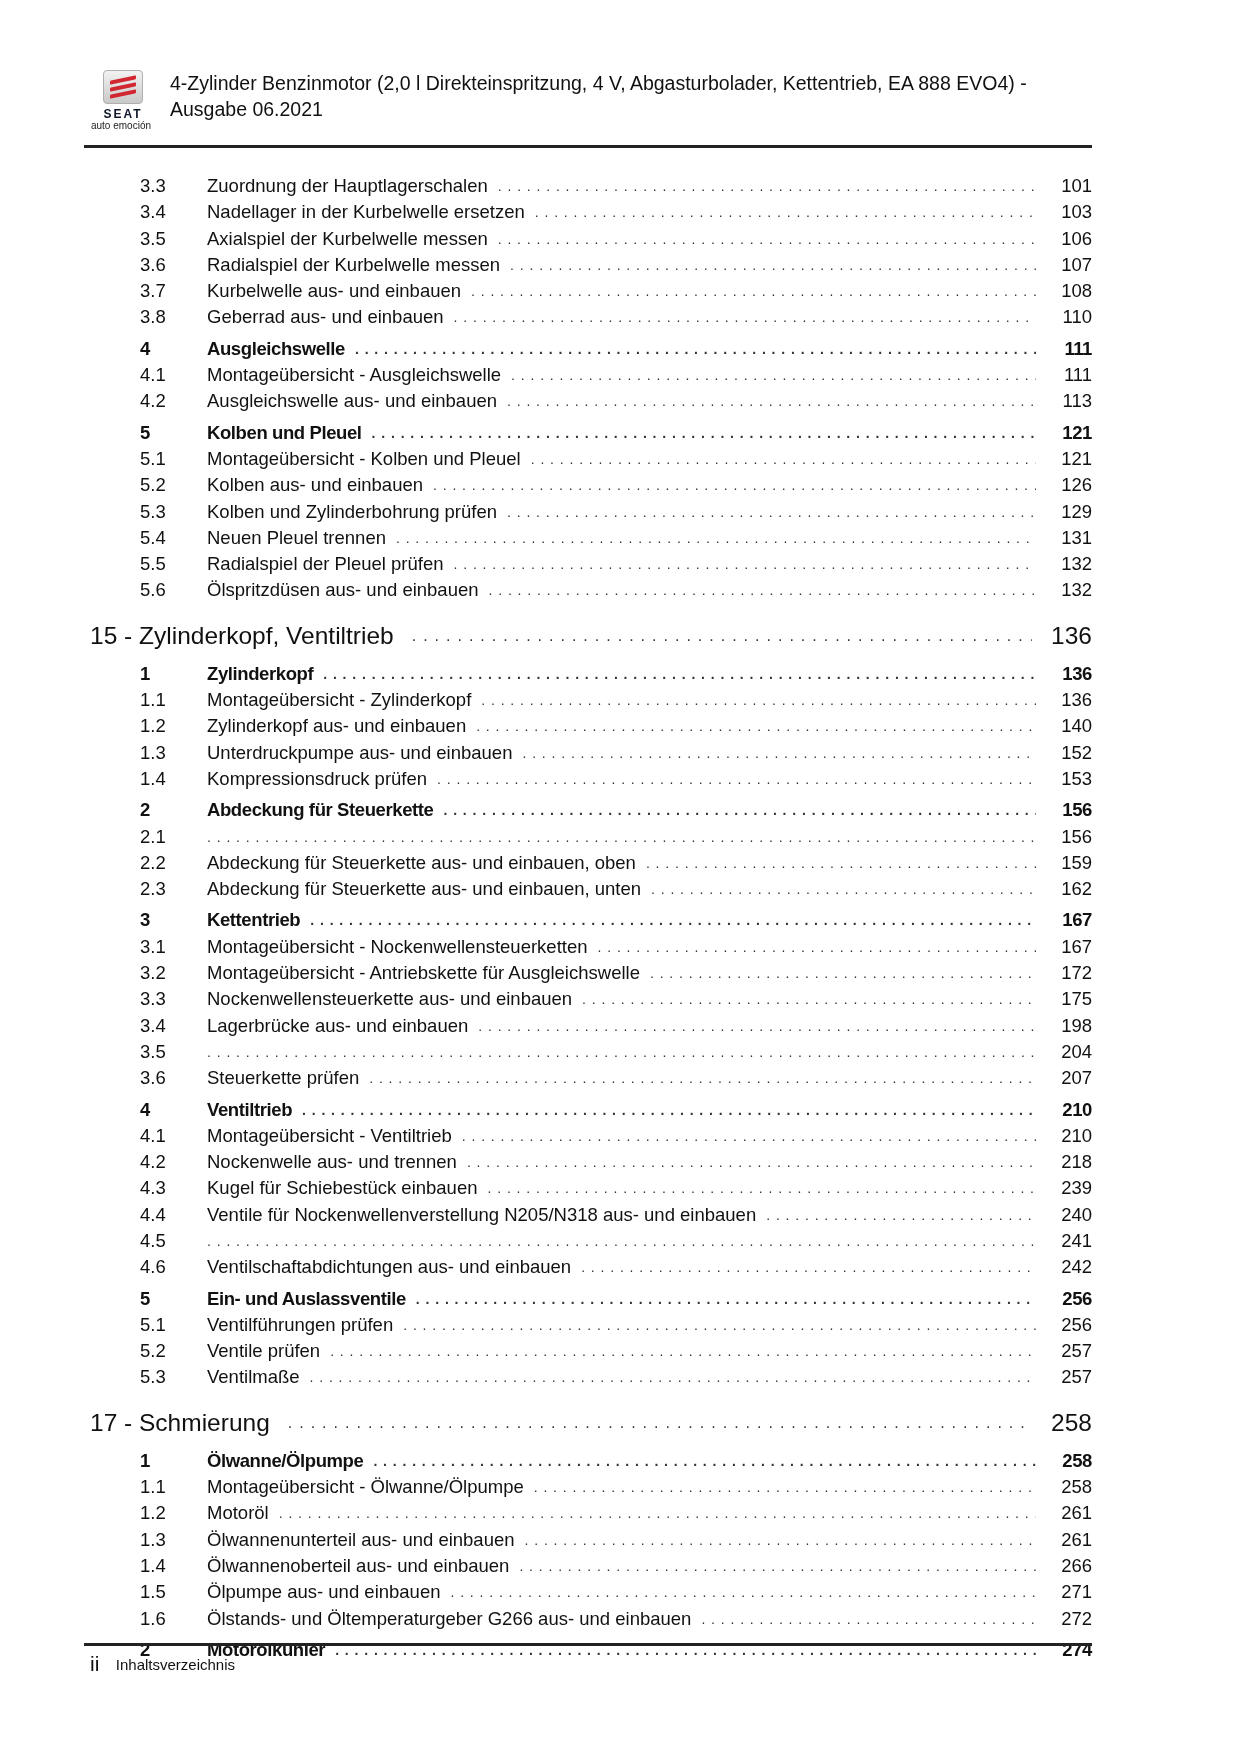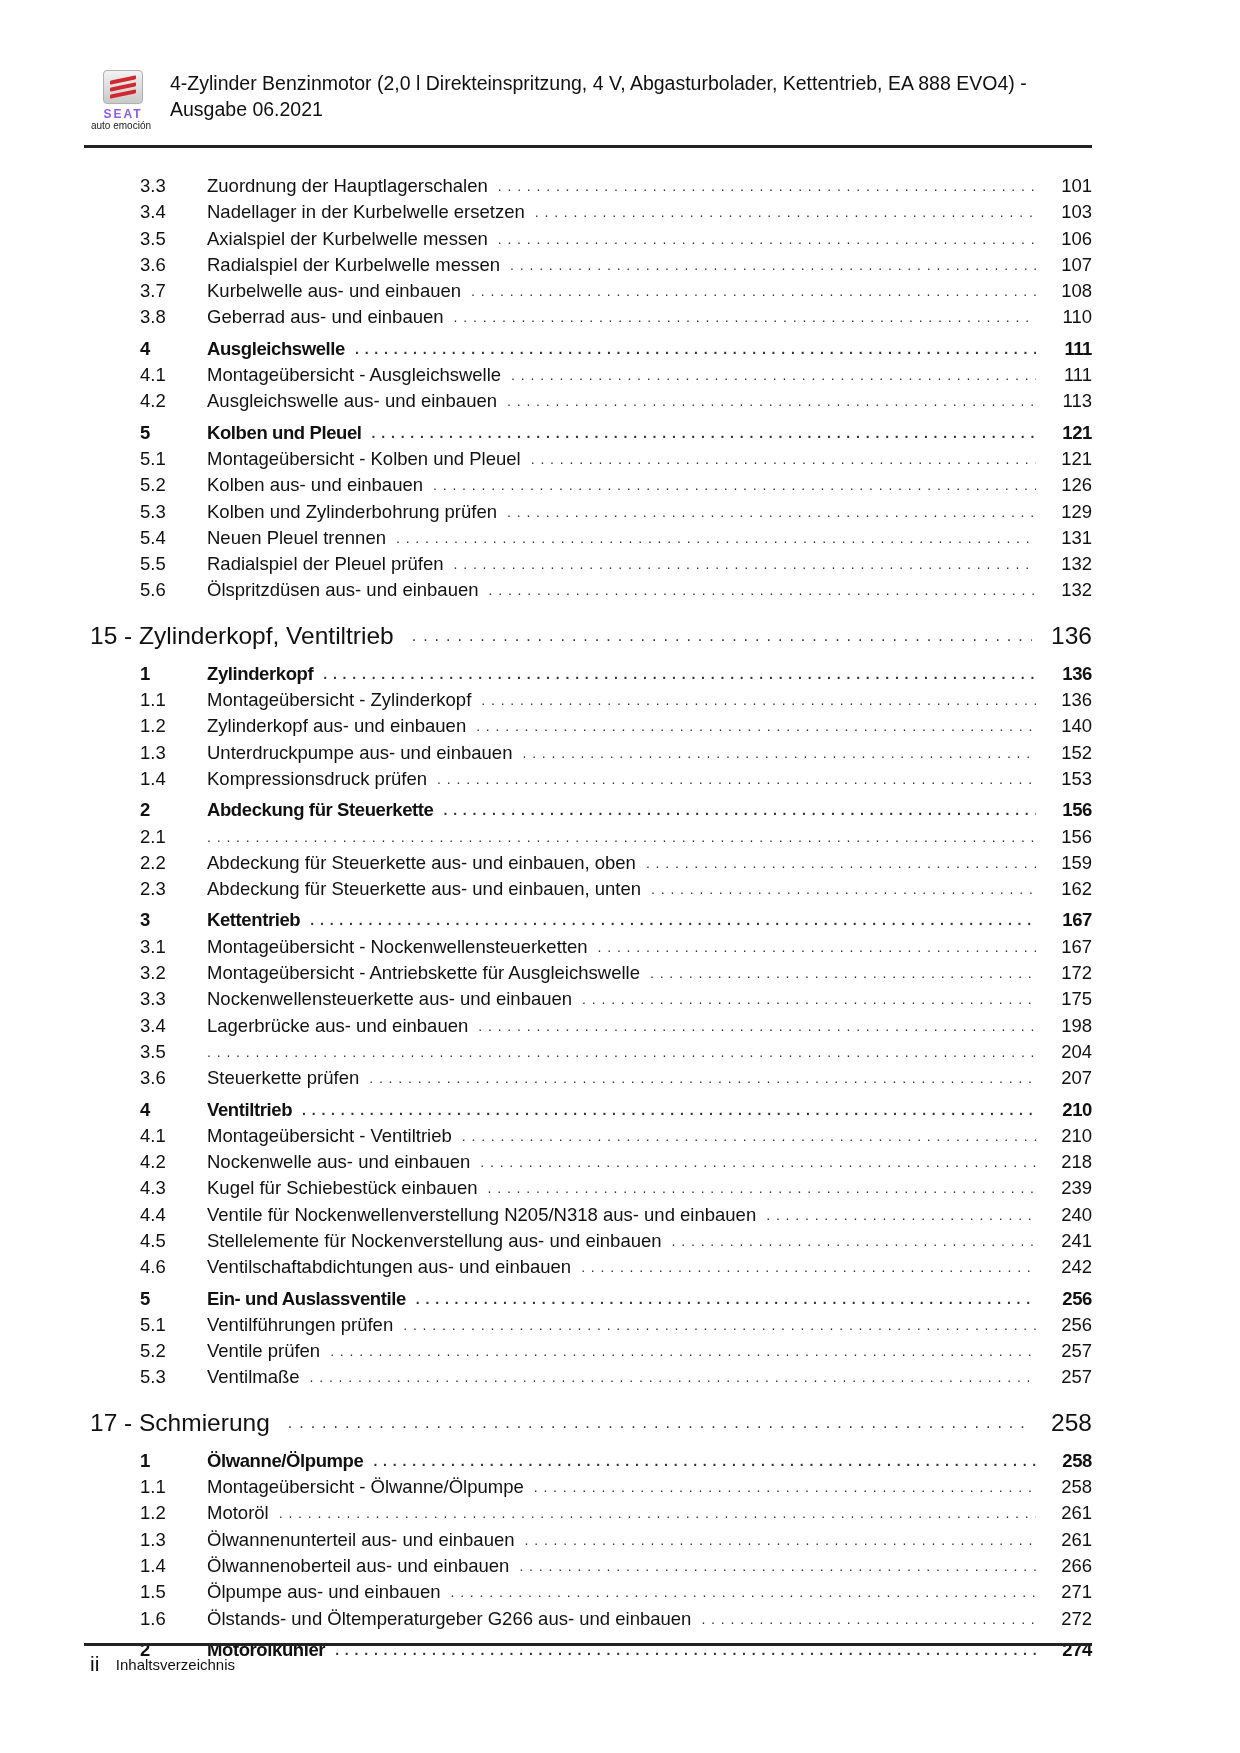--- a/index.html
+++ b/index.html
@@ -2,21 +2,21 @@
 <html><head>
 <meta charset="utf-8">
 <style>
   html, body { margin: 0; padding: 0; background: #ffffff; }
   body { width: 1240px; height: 1753px; position: relative; overflow: hidden;
          font-family: "Liberation Sans", sans-serif; color: #111; }
   .logo { position: absolute; left: 88px; top: 70px; width: 70px; text-align: center; }
   .logo .badge { width: 38px; height: 32px; margin: 0 auto; border-radius: 4px;
                  background: linear-gradient(180deg, #f2f2f2, #c9c9c9); position: relative; border: 1px solid #b0b0b0; }
   .logo .badge i { position: absolute; left: 6px; right: 6px; height: 4px; background: #d22630; border-radius: 1px; transform: skewY(-12deg); }
-  .logo .seat { color: #8b5cf6; font-weight: bold; font-size: 12px; letter-spacing: 2px; margin-top: 4px; line-height: 12px; }
+  .logo .seat { color: #0f172a; font-weight: bold; font-size: 12px; letter-spacing: 2px; margin-top: 4px; line-height: 12px; }
   .logo .slogan { font-size: 10px; color: #222; line-height: 12px; white-space: nowrap; margin-left: -4px; }
   .hdr { position: absolute; left: 170px; top: 70px; font-size: 19.5px; line-height: 26px; white-space: nowrap; }
   .rule { position: absolute; left: 84px; width: 1008px; height: 3px; background: #222; }
   .toc { position: absolute; left: 84px; top: 173px; width: 1008px; }
   .row { display: flex; align-items: center; height: 26.3px; line-height: 26.3px; font-size: 18.5px; }
   .row .num { width: 123px; padding-left: 56px; box-sizing: border-box; flex: none; }
   .row .title { flex: none; white-space: nowrap; padding-right: 10px; }
   .row .dots { flex: 1; overflow: hidden; white-space: nowrap; color: #333; letter-spacing: 5.8px; font-size: 14px; }
   .row .page { flex: none; width: 56px; text-align: right; }
   .row.sub { margin-top: 5px; font-weight: bold; letter-spacing: -0.4px; }
@@ -252,39 +252,38 @@
       <span class="page">210</span>
     </div>
     <div class="row">
       <span class="num">4.1</span>
       <span class="title">Montageübersicht - Ventiltrieb</span>
       <span class="dots">................................................................................................................................................................</span>
       <span class="page">210</span>
     </div>
     <div class="row">
       <span class="num">4.2</span>
-      <span class="title">Nockenwelle aus- und einbauen</span>
+      <span class="title">Nockenwelle aus- und trennen</span>
       <span class="dots">................................................................................................................................................................</span>
       <span class="page">218</span>
     </div>
     <div class="row">
       <span class="num">4.3</span>
       <span class="title">Kugel für Schiebestück einbauen</span>
       <span class="dots">................................................................................................................................................................</span>
       <span class="page">239</span>
     </div>
     <div class="row">
       <span class="num">4.4</span>
       <span class="title">Ventile für Nockenwellenverstellung N205/N318 aus- und einbauen</span>
       <span class="dots">................................................................................................................................................................</span>
       <span class="page">240</span>
     </div>
     <div class="row">
       <span class="num">4.5</span>
-      <span class="title">Stellelemente für Nockenverstellung aus- und einbauen</span>
       <span class="dots">................................................................................................................................................................</span>
       <span class="page">241</span>
     </div>
     <div class="row">
       <span class="num">4.6</span>
       <span class="title">Ventilschaftabdichtungen aus- und einbauen</span>
       <span class="dots">................................................................................................................................................................</span>
       <span class="page">242</span>
     </div>
     <div class="row sub">

